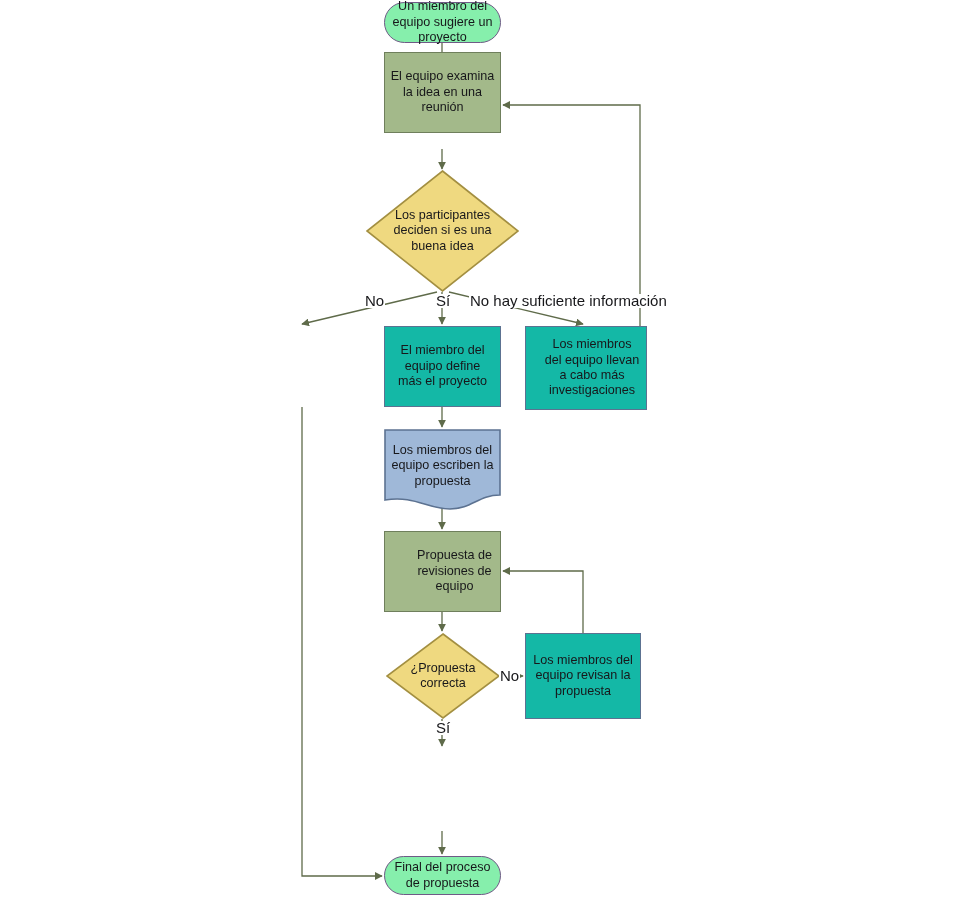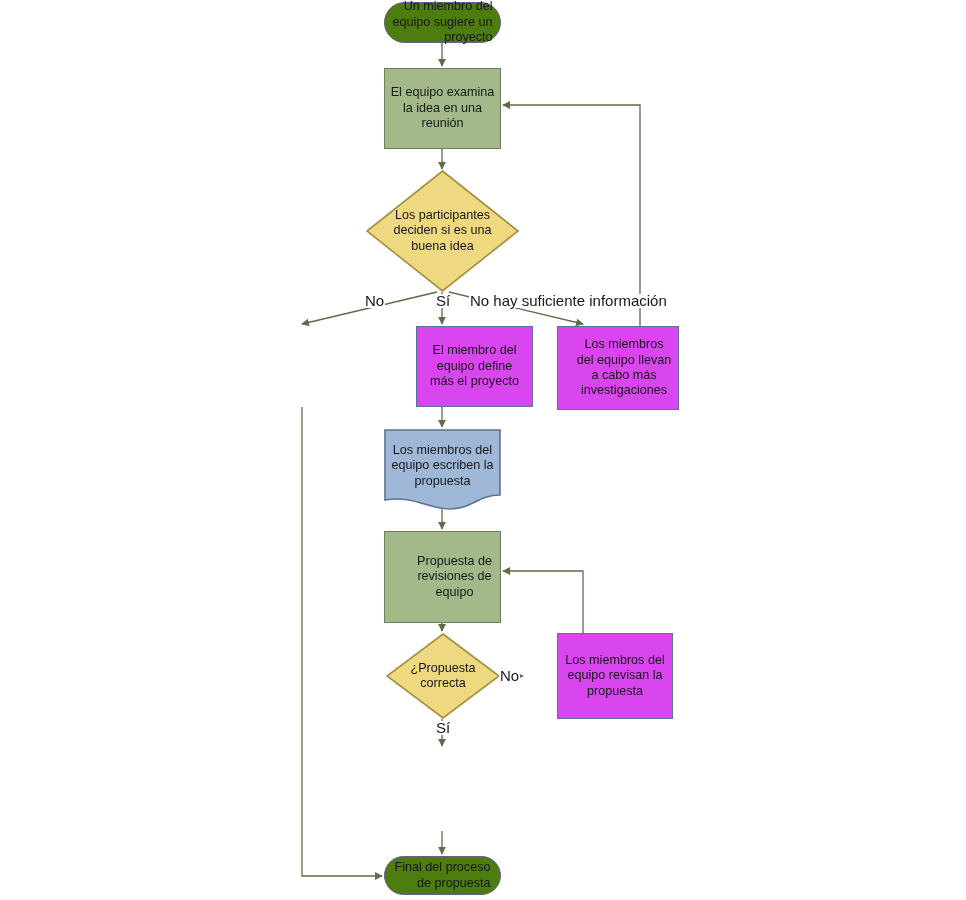--- a/index.html
+++ b/index.html
@@ -36,33 +36,31 @@
     font-size: 12.6px;
     line-height: 15.4px;
     z-index: 3;
   }
   .node .label {
     display: block;
     padding: 0 5px;
     white-space: pre-line;
   }
   .n-terminator {
-    background: #4d7c0f;
+    background: #86efac;
     border: 1.3px solid #6f5a86;
     border-radius: 999px;
-    text-align: right;
   }
   .n-process-green {
     background: #a3b98a;
     border: 1.3px solid #6f7f5c;
   }
   .n-process-blue {
-    background: #d946ef;
+    background: #14b8a6;
     border: 1.3px solid #5c7291;
-    margin-left: 32px;
   }
   .n-decision {
     background: transparent;
     border: none;
     align-items: center;
   }
   .n-decision .diamond-shape {
     position: absolute;
     left: 0; top: 0;
     width: 100%; height: 100%;
@@ -125,21 +123,21 @@
       <path d="M 302 407 L 302 876 L 382 876"></path>
     </g>
   </svg>
 
   <div class="node n-terminator" style="left:384px; top:2px; width:117px; height:41px;">
     <span class="label">Un miembro del
 equipo sugiere un
 proyecto</span>
   </div>
 
-  <div class="node n-process-green" style="left:384px; top:68px; width:117px; height:81px;">
+  <div class="node n-process-green" style="left:384px; top:52px; width:117px; height:81px;">
     <span class="label">El equipo examina
 la idea en una
 reunión</span>
   </div>
 
   <div class="node n-decision" style="left:366px; top:170px; width:153px; height:122px;">
     <svg class="diamond-shape" viewBox="0 0 153 122" preserveAspectRatio="none">
       <polygon points="76.5,1 152,61 76.5,121 1,61" fill="#efd980" stroke="#a38f41" stroke-width="1.6"></polygon>
     </svg>
     <span class="label">Los participantes
@@ -163,21 +161,21 @@
 
   <div class="node n-document" style="left:384px; top:429px; width:117px; height:82px;">
     <svg class="doc-shape" viewBox="0 0 117 82" preserveAspectRatio="none">
       <path d="M 1 1 L 116 1 L 116 66 C 94 66, 88 80, 66 80 C 44 80, 30 66, 1 71 Z" fill="#9fb8d8" stroke="#5c7291" stroke-width="1.6"></path>
     </svg>
     <span class="label" style="margin-top:-8px;">Los miembros del
 equipo escriben la
 propuesta</span>
   </div>
 
-  <div class="node n-process-green" style="left:384px; top:531px; width:117px; height:92px;padding-left:24px;">
+  <div class="node n-process-green" style="left:384px; top:531px; width:117px; height:81px;padding-left:24px;">
     <span class="label">Propuesta de
 revisiones de
 equipo</span>
   </div>
 
   <div class="node n-decision" style="left:386px; top:633px; width:114px; height:86px;">
     <svg class="diamond-shape" viewBox="0 0 114 86" preserveAspectRatio="none">
       <polygon points="57,1 113,43 57,85 1,43" fill="#efd980" stroke="#a38f41" stroke-width="1.6"></polygon>
     </svg>
     <span class="label">¿Propuesta

